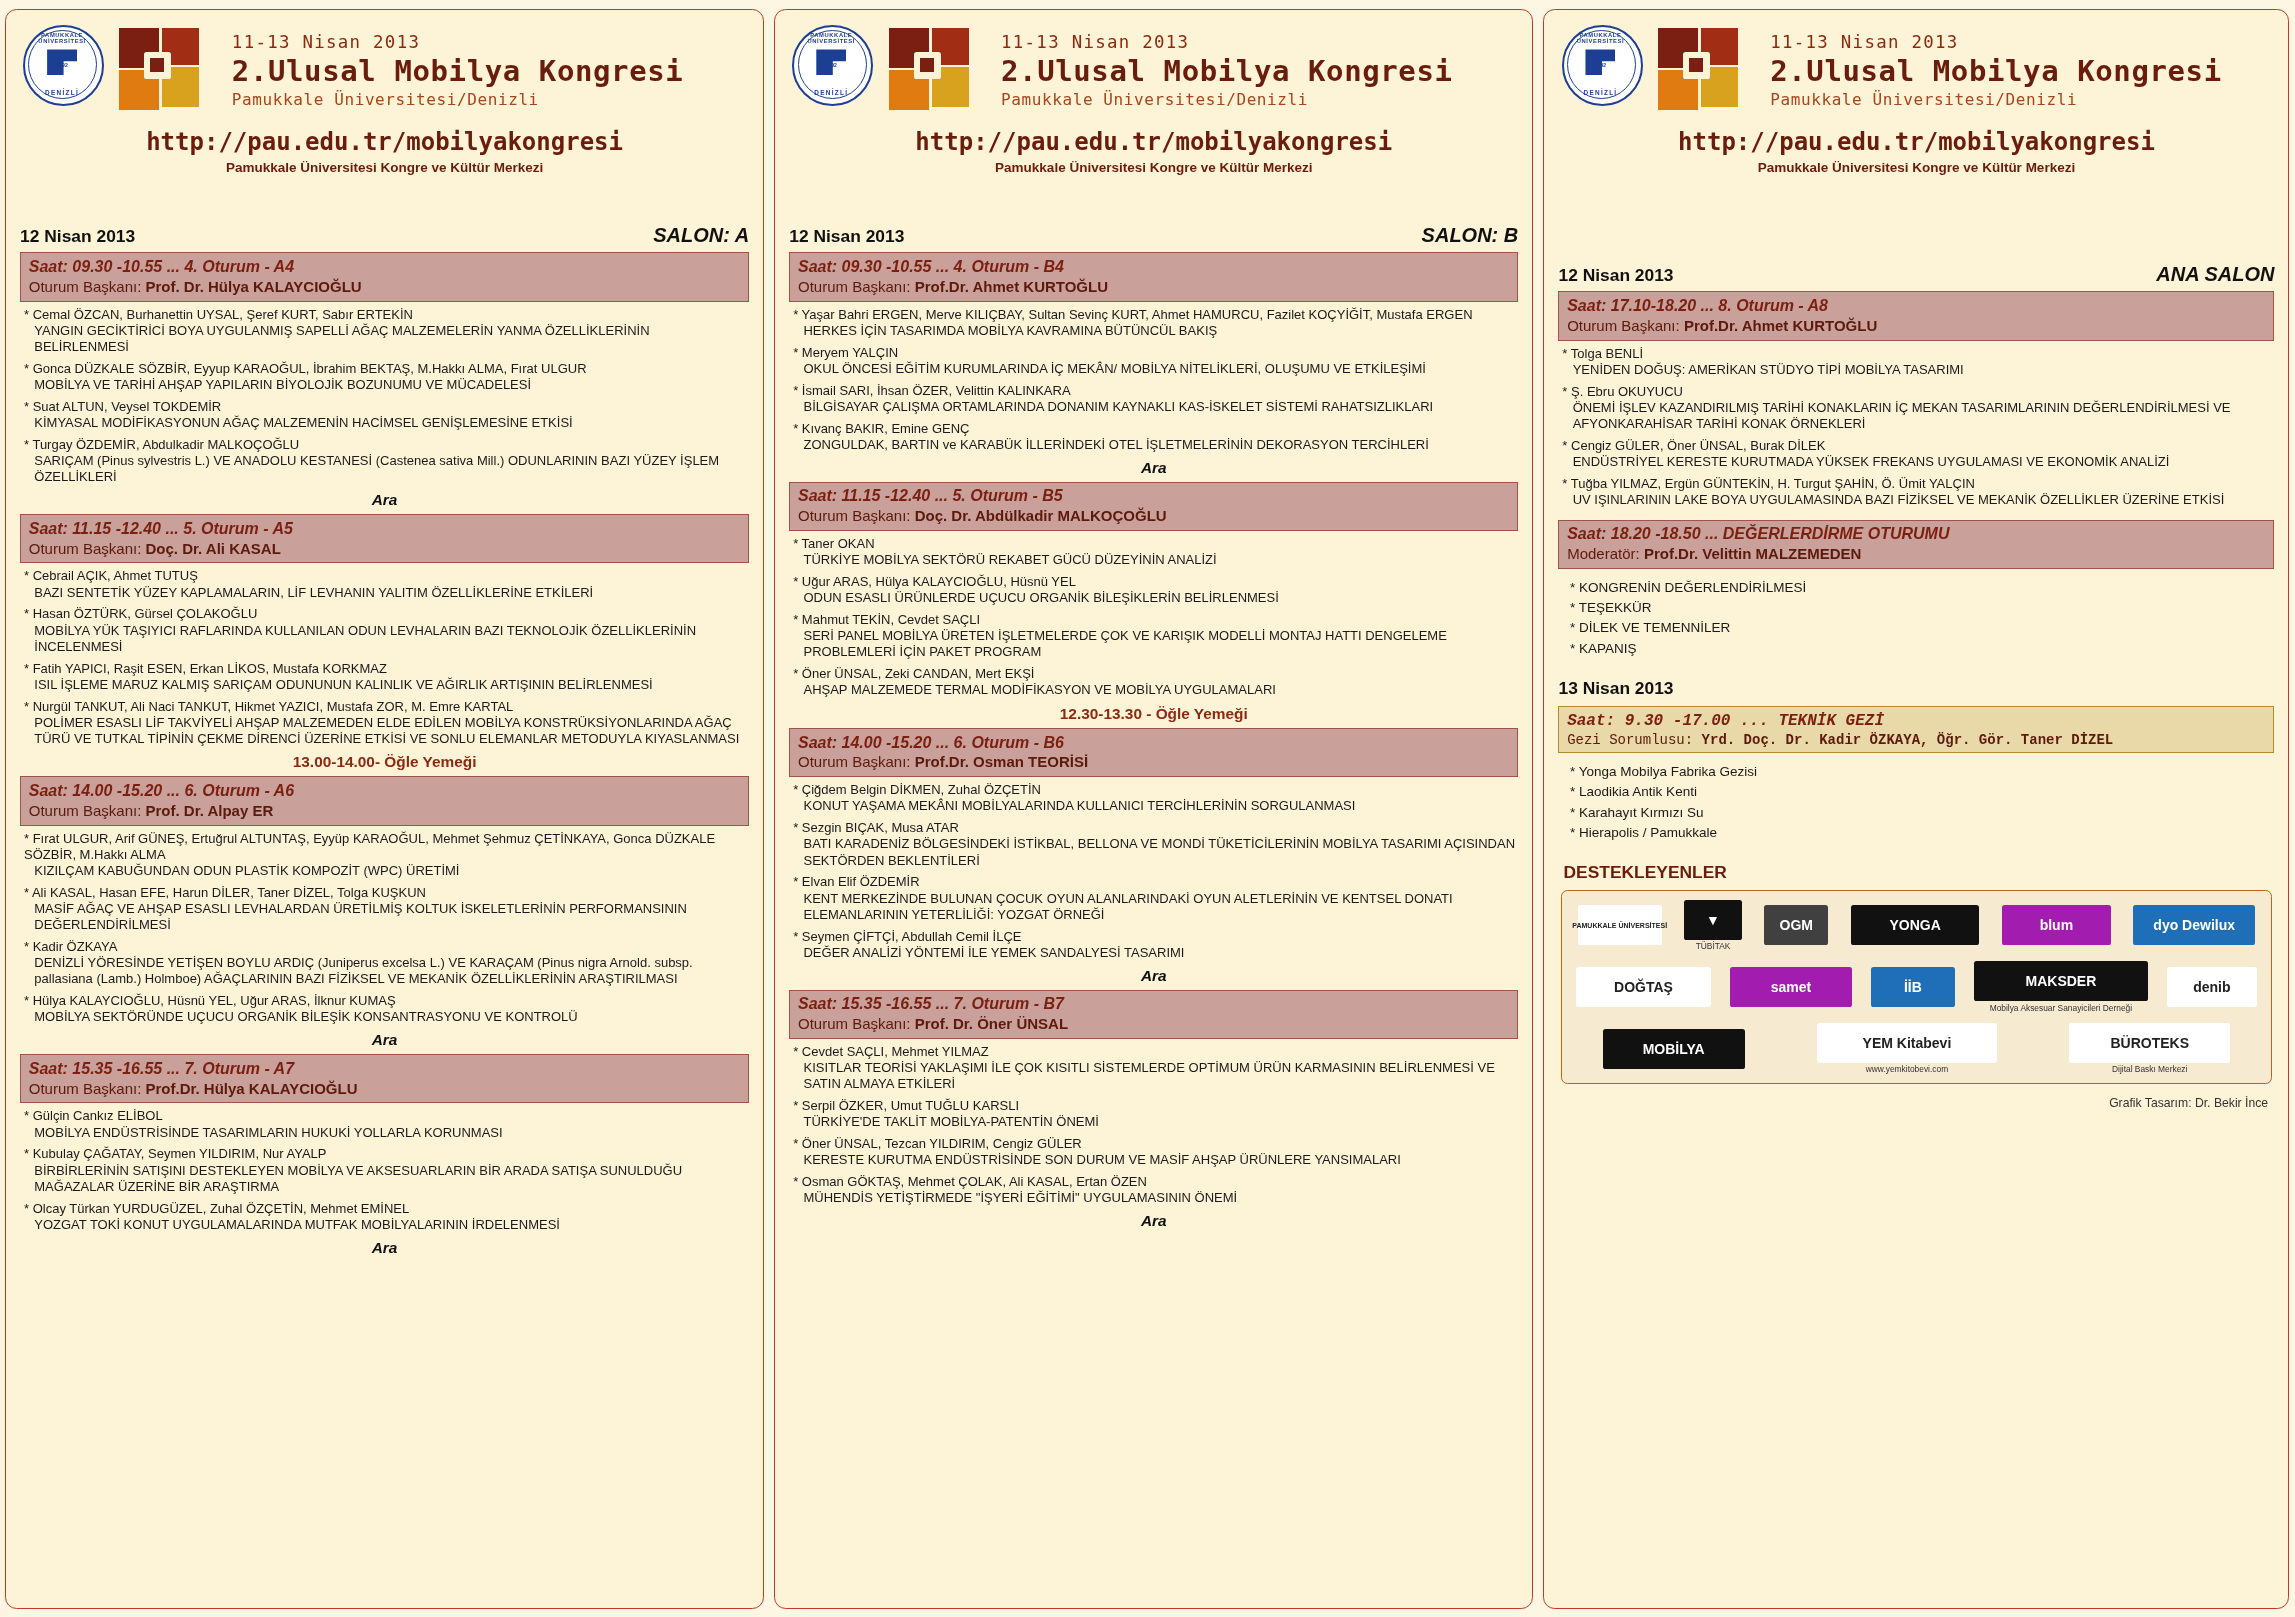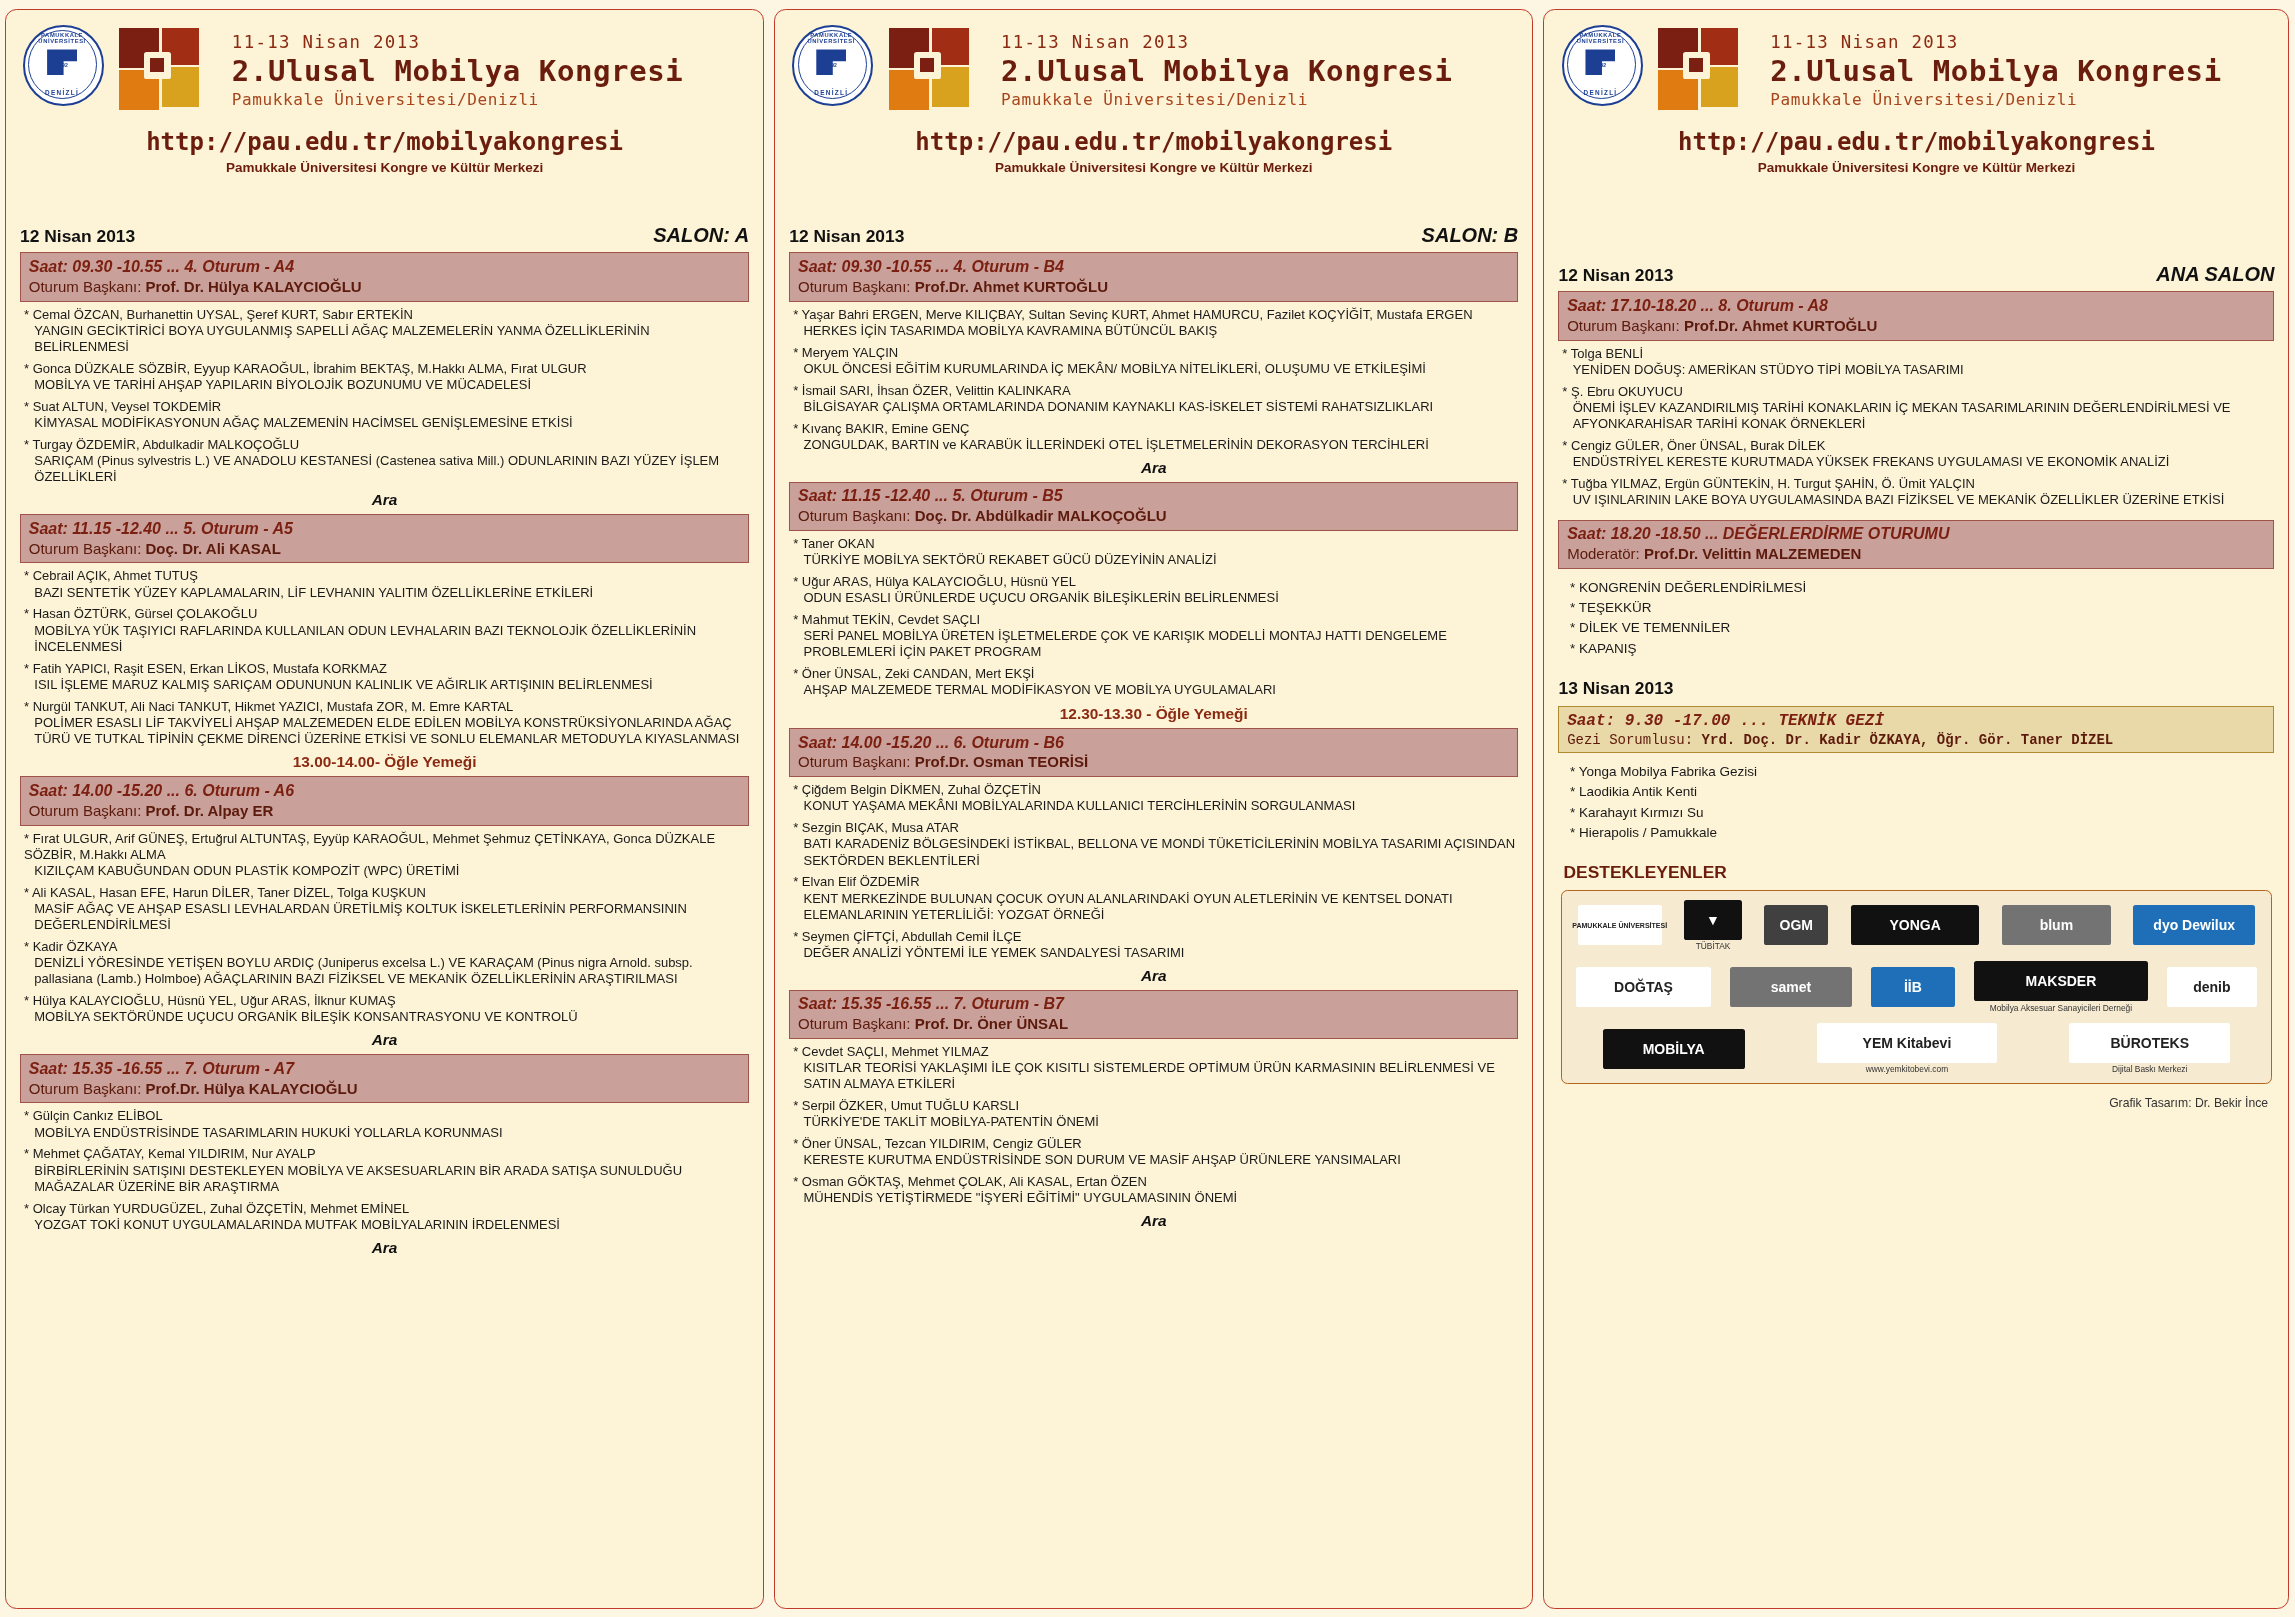--- a/index.html
+++ b/index.html
@@ -121,21 +121,21 @@
     padding:9px 7.7px;margin:2.6px 2.6px 0 2.6px;
   }
   .sp-row{display:flex;align-items:center;justify-content:space-around;gap:6.4px;margin-bottom:10.3px;}
   .sp{
     display:flex;align-items:center;justify-content:center;
     background:#ffffff;border-radius:2.6px;height:40px;padding:0 6.4px;
     font-weight:bold;font-size:14px;color:#222;white-space:nowrap;
   }
   .sp.small{font-size:11px;}
   .sp.dark{background:#111;color:#fff;}
-  .sp.red{background:#737373;color:#fff;}
+  .sp.red{background:#a21caf;color:#fff;}
   .sp.blue{background:#1e6fb8;color:#fff;}
   .sp.orange{background:#404040;color:#fff;}
   .sp-cap{font-size:8.4px;color:#333;text-align:center;}
   .sp-wrap{display:flex;flex-direction:column;align-items:center;gap:1.3px;}
   .credit{text-align:right;font-size:12.2px;color:#333;margin-top:11.6px;padding-right:6.4px;}
   .tg-head{
     background:#e9d9a8;border:1.3px solid #b08a30;padding:4.5px 7.7px;margin-top:7px;font-family:Liberation Mono, monospace;
   }
   .tg-time{font-size:16px;font-weight:bold;font-style:italic;color:#7b1f10;}
   .tg-resp{font-size:14px;color:#5c1a0c;margin-top:1.9px;}
@@ -266,21 +266,21 @@
         <span>Oturum Başkanı:</span>
         <b>Prof.Dr. Hülya KALAYCIOĞLU</b>
       </div>
     </div>
     <div class="talks">
       <div class="talk">
           <div class="auth">* Gülçin Cankız ELİBOL</div>
           <div class="ttl">MOBİLYA ENDÜSTRİSİNDE TASARIMLARIN HUKUKİ YOLLARLA KORUNMASI</div>
         </div>
       <div class="talk">
-          <div class="auth">* Mehmet ÇAĞATAY, Kemal YILDIRIM, Nur AYALP</div>
+          <div class="auth">* Kubulay ÇAĞATAY, Seymen YILDIRIM, Nur AYALP</div>
           <div class="ttl">BİRBİRLERİNİN SATIŞINI DESTEKLEYEN MOBİLYA VE AKSESUARLARIN BİR ARADA SATIŞA SUNULDUĞU MAĞAZALAR ÜZERİNE BİR ARAŞTIRMA</div>
         </div>
       <div class="talk">
           <div class="auth">* Olcay Türkan YURDUGÜZEL, Zuhal ÖZÇETİN, Mehmet EMİNEL</div>
           <div class="ttl">YOZGAT TOKİ KONUT UYGULAMALARINDA MUTFAK MOBİLYALARININ İRDELENMESİ</div>
         </div>
     </div>
     <div class="ara">Ara</div>
   </div>
 

